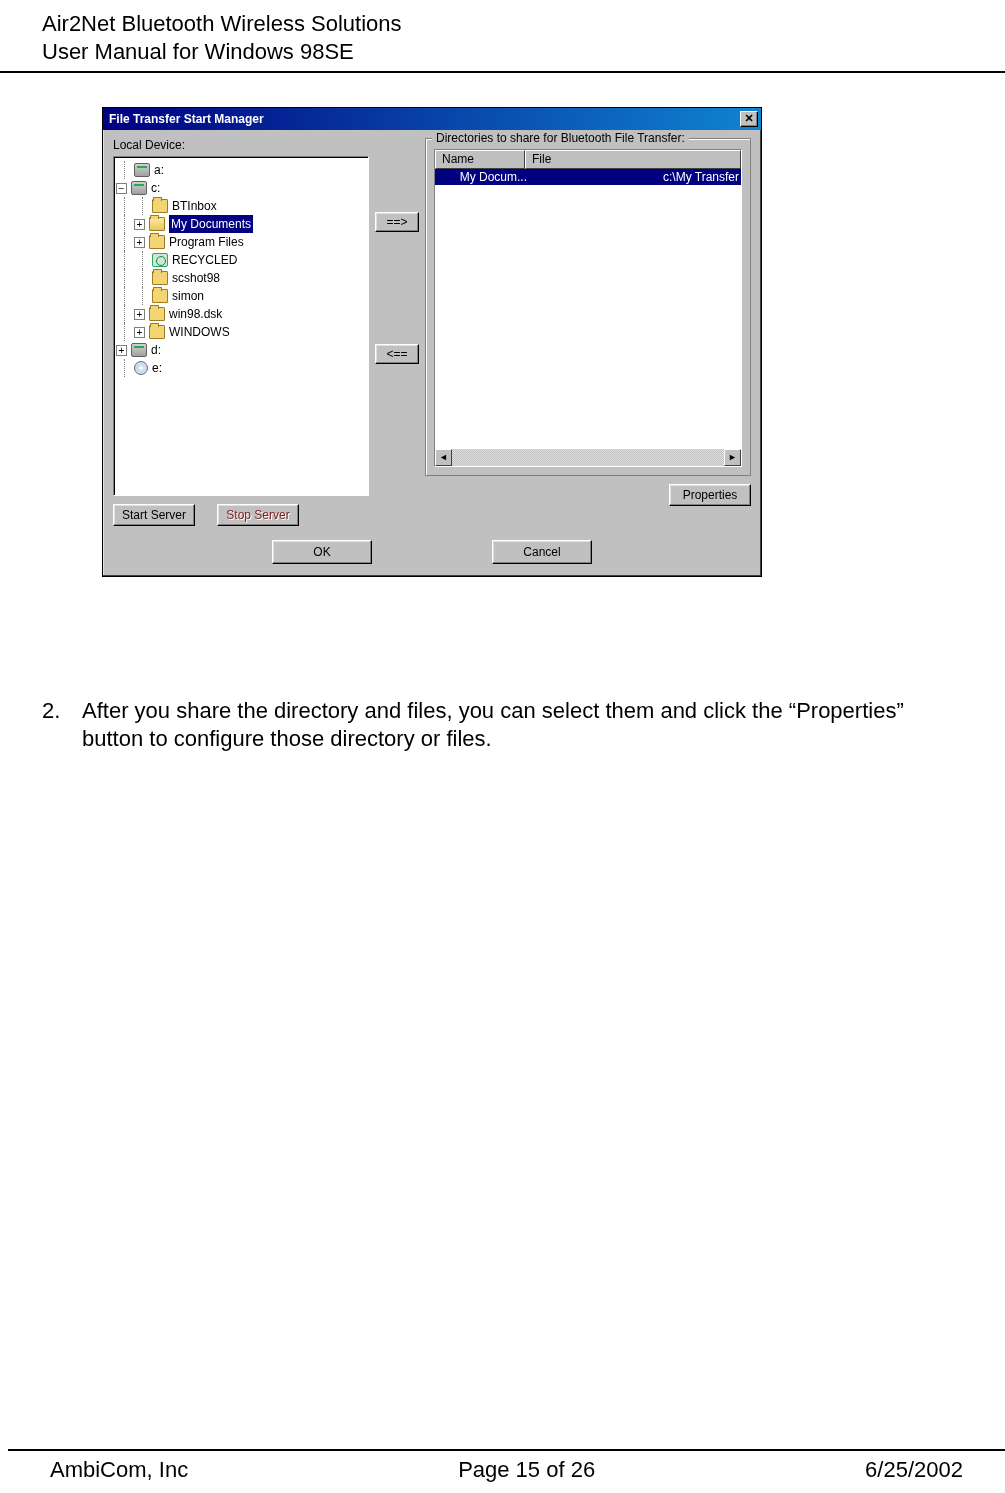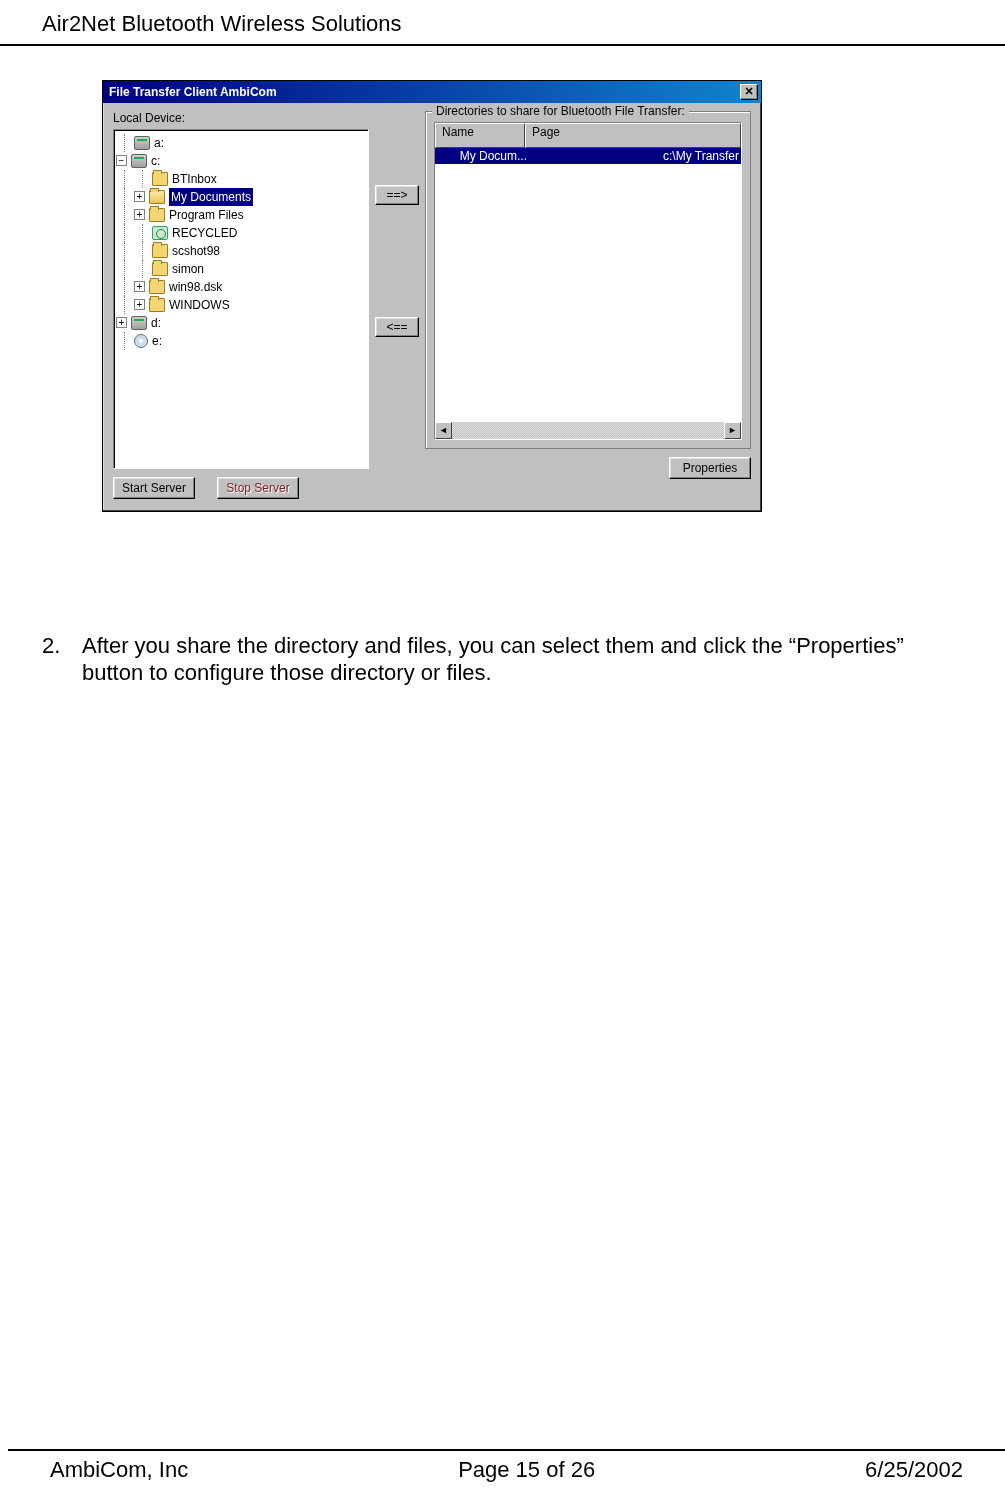--- a/index.html
+++ b/index.html
@@ -125,21 +125,21 @@
   .fieldset .legend {
     position: absolute; top: -8px; left: 6px;
     background: #c0c0c0; padding: 0 4px; font-size: 12px;
   }
   .listview { height: 318px; display: flex; flex-direction: column; }
   .lv-head { display: flex; }
   .lv-col {
     background: #c0c0c0;
     border-top: 1px solid #fff; border-left: 1px solid #fff;
     border-right: 1px solid #404040; border-bottom: 1px solid #404040;
-    padding: 1px 6px; font-size: 12px; height: 25px;
+    padding: 1px 6px; font-size: 12px; height: 19px;
   }
   .lv-col.name { width: 90px; }
   .lv-col.path { flex: 1; }
   .lv-body { flex: 1; background: #fff; overflow: hidden; }
   .lv-row { display: flex; font-size: 12px; height: 16px; align-items: center; }
   .lv-row .c1 { width: 90px; padding-left: 4px; }
   .lv-row .c2 { flex: 1; }
   .lv-row.sel .c1 { background: #000080; color: #fff; }
   .hscroll {
     height: 17px; background: #c0c0c0; display: flex;
@@ -176,28 +176,29 @@
   .list-num { display:flex; }
   .list-num .num { width: 40px; }
   .list-num .txt { flex:1; }
 </style>
 </head>
 <body>
 
 <div class="page-header">
   <div class="hdr-left">
     <div>Air2Net Bluetooth Wireless Solutions</div>
+    <div>User Manual for Windows 98SE</div>
   </div>
 </div>
 
 <div class="content">
 
   <div class="dialog">
     <div class="titlebar">
-      <span>File Transfer Client  AmbiCom</span>
+      <span>File Transfer Start  Manager</span>
       <span class="close-btn">✕</span>
     </div>
     <div class="dlg-body">
       <div class="columns">
 
         <div class="col-left">
           <div class="lbl">Local Device:</div>
           <div class="sunken tree">
             <div class="tree-row">
               <span class="ind line"></span>
@@ -281,21 +282,21 @@
           <div class="mid-gap-mid"></div>
           <span class="btn small">&lt;==</span>
         </div>
 
         <div class="col-right">
           <div class="fieldset">
             <span class="legend">Directories to share for Bluetooth File Transfer:</span>
             <div class="sunken listview">
               <div class="lv-head">
                 <div class="lv-col name">Name</div>
-                <div class="lv-col path">Page</div>
+                <div class="lv-col path">File</div>
               </div>
               <div class="lv-body">
                 <div class="lv-row sel">
                   <span class="c1">My Docum...</span>
                   <span class="c2">c:\My Transfer</span>
                 </div>
               </div>
               <div class="hscroll">
                 <div class="sb-btn">◄</div>
                 <div class="sb-track"></div>
@@ -303,20 +304,24 @@
               </div>
             </div>
           </div>
           <div class="row-btns">
             <span class="spacer"></span>
             <span class="btn">Properties</span>
           </div>
         </div>
       </div>
 
+      <div class="bottom-btns">
+        <span class="btn">OK</span>
+        <span class="btn">Cancel</span>
+      </div>
     </div>
   </div>
 
   <div class="body-text">
     <div class="list-num">
       <div class="num">2.</div>
       <div class="txt">After you share the directory and files, you can select them and click the “Properties” button to configure those directory or files.</div>
     </div>
   </div>
 

